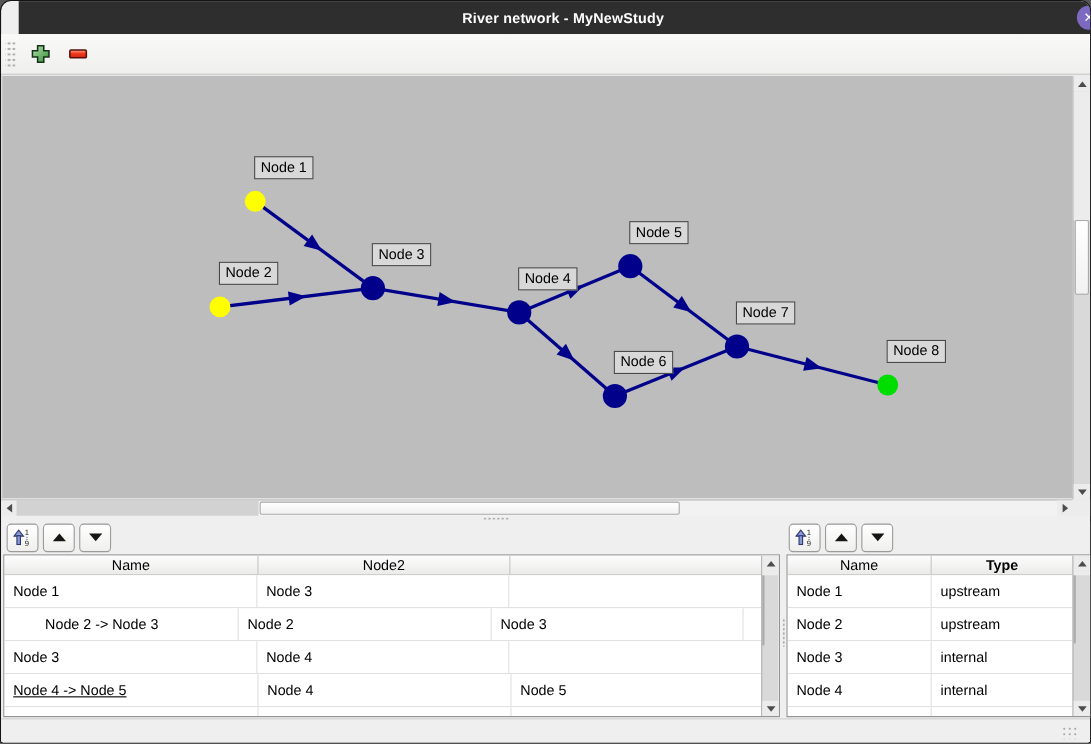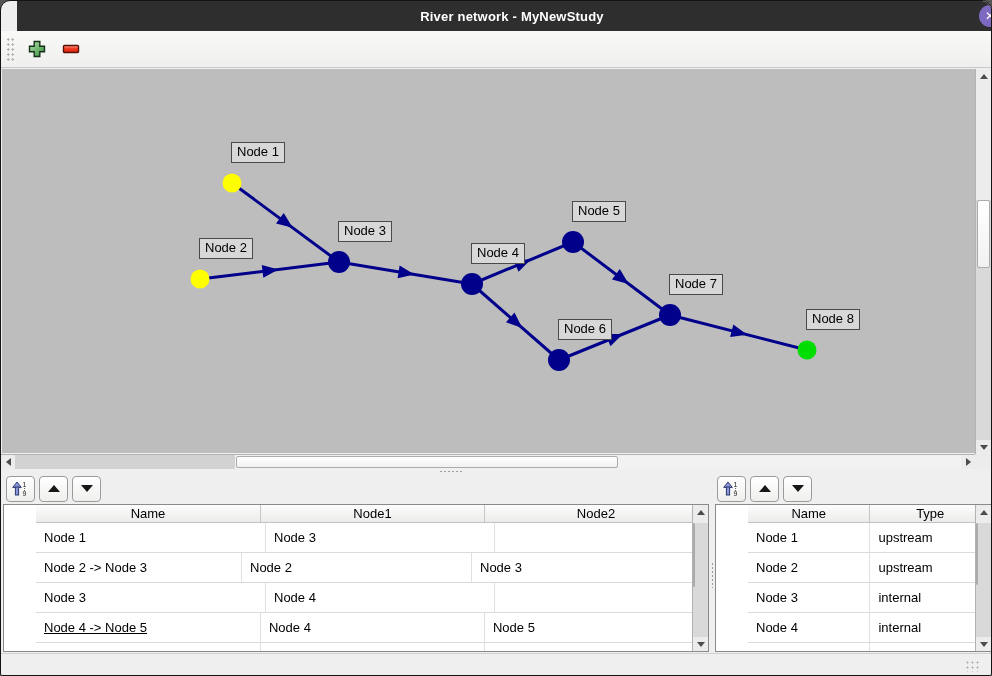--- a/index.html
+++ b/index.html
@@ -64,21 +64,21 @@
   .mini-toolbar{height:29px;display:flex;align-items:center;gap:4px;padding-left:5px;}
   .panel.right .mini-toolbar{padding-left:2px;}
   .tool-btn{width:29px;height:26px;background:linear-gradient(#ffffff,#efefed);
     border:1px solid #9b9b9b;border-radius:4px;display:flex;align-items:center;justify-content:center;
     padding:0;cursor:pointer;}
   .tri-up{width:0;height:0;border-left:6px solid transparent;border-right:6px solid transparent;
     border-bottom:7px solid #161616;}
   .tri-down{width:0;height:0;border-left:6px solid transparent;border-right:6px solid transparent;
     border-top:7px solid #161616;}
   
-  .table-widget{position:absolute;top:30px;background:#fff;border:1px solid #8a8a8a;overflow:hidden;padding-left:32px;}
+  .table-widget{position:absolute;top:30px;background:#fff;border:1px solid #8a8a8a;overflow:hidden;}
   .panel.left .table-widget{left:2px;width:706px;height:148px;}
   .panel.right .table-widget{left:0;width:277px;height:148px;}
   .thead{display:flex;height:18px;background:linear-gradient(#fdfdfd,#ebebea);
     border-bottom:1px solid #c2c2c2;}
   .th{display:flex;align-items:center;justify-content:center;font-size:13px;
     border-right:1px solid #c6c6c6;overflow:hidden;}
   .trow{display:flex;height:30px;border-bottom:1px solid #dadada;background:#fff;}
   .td{display:flex;align-items:center;padding-left:8px;font-size:13px;
     border-right:1px solid #e0e0e0;overflow:hidden;white-space:nowrap;}
   .tbl-vscroll{position:absolute;right:0;top:0;bottom:0;width:16px;background:#d9d9d9;
@@ -203,30 +203,29 @@
       <button class="tool-btn">
           <div class="tri-up"></div>
         </button>
       <button class="tool-btn">
           <div class="tri-down"></div>
         </button>
     </div>
     <div class="table-widget">
       <div id="reaches-head" class="thead">
           <div class="th" style="width: 231px;">Name</div>
-          <div class="th" style="width: 230px;">Node1</div>
           <div class="th" style="width: 229px;">Node2</div>
         </div>
       <div id="reaches-body">
           <div class="trow">
             <div class="td" style="width: 230px;">Node 1</div>
             <div class="td" style="width: 229px;">Node 3</div>
           </div>
           <div class="trow">
-            <div class="td" style="width: 206px;">Node 2 -&gt; Node 3</div>
+            <div class="td" style="width: 184px; margin-left: 29px;">Node 2 -&gt; Node 3</div>
             <div class="td" style="width: 230px;">Node 2</div>
             <div class="td" style="width: 229px;">Node 3</div>
           </div>
           <div class="trow">
             <div class="td" style="width: 230px;">Node 3</div>
             <div class="td" style="width: 229px;">Node 4</div>
           </div>
           <div class="trow">
             <div class="td" style="width: 231px; text-decoration: underline;">Node 4 -&gt; Node 5</div>
             <div class="td" style="width: 230px;">Node 4</div>
@@ -272,21 +271,21 @@
       <button class="tool-btn">
           <div class="tri-up"></div>
         </button>
       <button class="tool-btn">
           <div class="tri-down"></div>
         </button>
     </div>
     <div class="table-widget">
       <div id="nodes-head" class="thead">
           <div class="th" style="width: 131px;">Name</div>
-          <div class="th" style="width: 129px;">Type</div>
+          <div class="th" style="width: 129px; font-weight: bold;">Type</div>
         </div>
       <div id="nodes-body">
           <div class="trow">
             <div class="td" style="width: 131px;">Node 1</div>
             <div class="td" style="width: 129px;">upstream</div>
           </div>
           <div class="trow">
             <div class="td" style="width: 131px;">Node 2</div>
             <div class="td" style="width: 129px;">upstream</div>
           </div>

